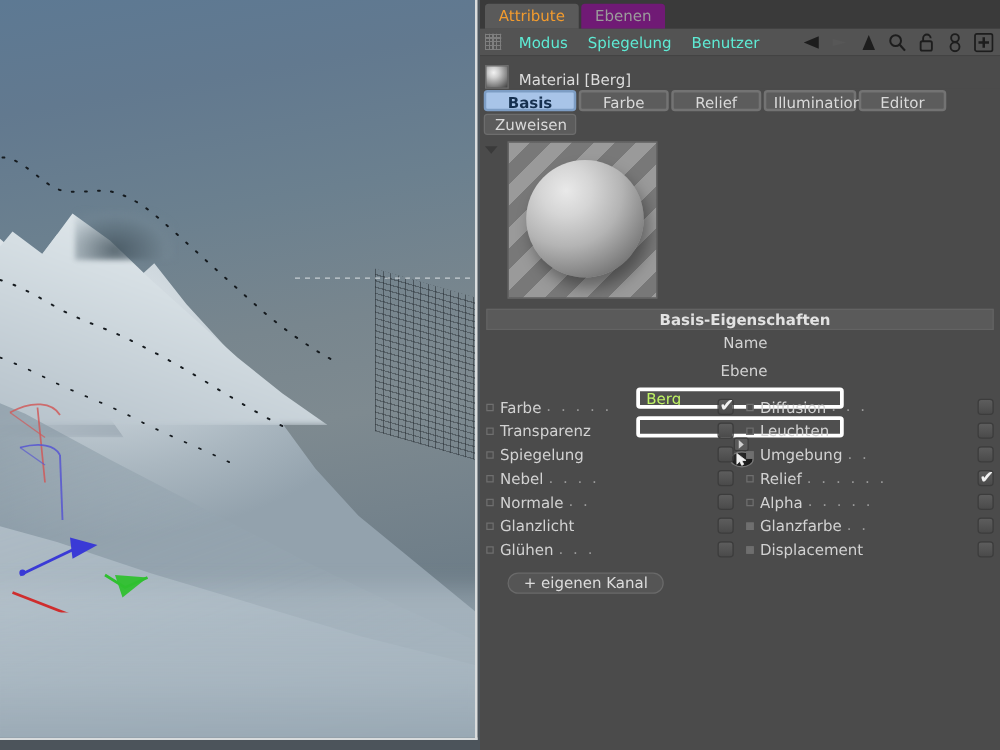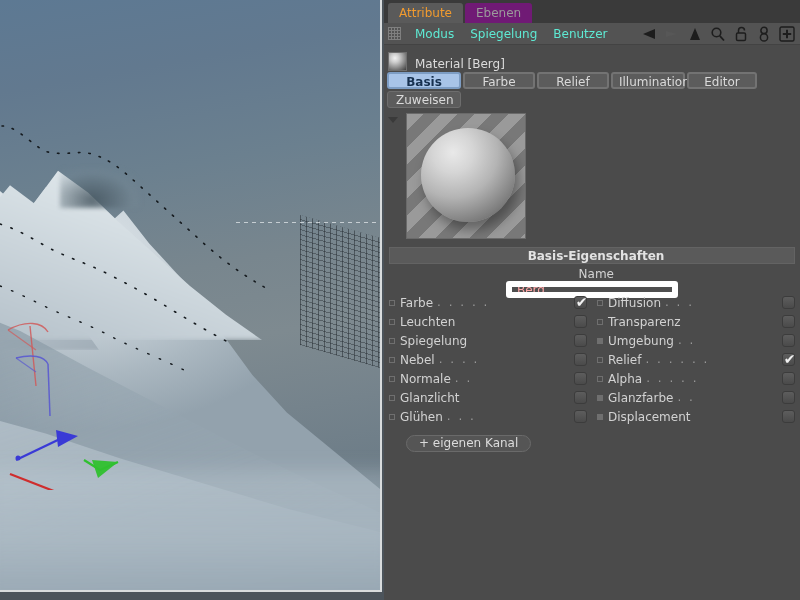--- a/index.html
+++ b/index.html
@@ -201,23 +201,23 @@
   }
   .field-row {
     display: flex; align-items: center; height: 20px; margin: 3px 5px 0 5px; flex-direction: column;
   }
   .field-label {
     width: 52px; text-align: right; margin-right: 8px;
     font-size: 12px; color: #d2d2d2;
   }
   .txt-input {
     flex: 1; height: 17px; line-height: 15px;
-    background: #4f4f4f; border: 6px solid #ffffff; border-radius: 3px;
-    color: #fca5a5; font-size: 12px; padding: 0 5px;
-    font-family: inherit; outline: none;
+    background: #4f4f4f; border: 3px solid #ffffff; border-radius: 3px;
+    color: #bef264; font-size: 12px; padding: 0 5px;
+    font-family: inherit; outline: none; margin-top: 29px;
   }
   .mini-arrow-btn {
     width: 12px; height: 17px; margin-left: 2px;
     background: #5a5a5a; border: 1px solid #3b3b3b; border-radius: 2px;
     display: flex; align-items: center; justify-content: center;
   }
   .pick-btn {
     width: 19px; height: 19px; margin-left: 3px; border-radius: 50%;
     background: radial-gradient(circle at 35% 30%, #2e2e2e, #111);
     border: 1px solid #777;
@@ -394,45 +394,59 @@
       </div>
     </div>
 
     <div class="section-title">Basis-Eigenschaften</div>
 
     <div class="field-row">
       <div class="field-label">Name</div>
       <input class="txt-input" type="text" value="Berg" style="">
     </div>
 
+    <div class="field-row">
+      <div class="field-label">Ebene</div>
+      <input class="txt-input" type="text" value="" style="">
+      <div class="mini-arrow-btn">
+        <svg width="6" height="9" viewBox="0 0 6 9">
+            <polygon points="1,1 5,4.5 1,8" fill="#d0d0d0"></polygon>
+          </svg>
+      </div>
+      <div class="pick-btn">
+        <svg width="11" height="11" viewBox="0 0 11 11">
+          <polygon points="1.5,0.8 1.5,9.4 3.8,7.1 5.4,10.3 7,9.4 5.5,6.5 8.8,6.3" fill="#f0f0f0" stroke="#f0f0f0" stroke-width=".6"></polygon>
+        </svg>
+      </div>
+    </div>
 
     <div class="chan-grid">
 
       <div class="chan-row">
         <div class="chan-dot"></div>
         <div class="chan-name">Farbe</div>
         <div class="chan-dots">. . . . .</div>
         <div class="chk on"></div>
       </div>
       <div class="chan-row">
         <div class="chan-dot"></div>
         <div class="chan-name">Diffusion</div>
         <div class="chan-dots">. . .</div>
         <div class="chk"></div>
       </div>
 
       <div class="chan-row">
         <div class="chan-dot"></div>
+        <div class="chan-name">Transparenz</div>
+        <div class="chan-dots"></div>
+        <div class="chk"></div>
+      </div>
+      <div class="chan-row">
+        <div class="chan-dot"></div>
         <div class="chan-name">Leuchten</div>
-        <div class="chan-dots"></div>
-        <div class="chk"></div>
-      </div>
-      <div class="chan-row">
-        <div class="chan-dot"></div>
-        <div class="chan-name">Transparenz</div>
         <div class="chan-dots"></div>
         <div class="chk"></div>
       </div>
 
       <div class="chan-row">
         <div class="chan-dot"></div>
         <div class="chan-name">Spiegelung</div>
         <div class="chan-dots"></div>
         <div class="chk"></div>
       </div>

